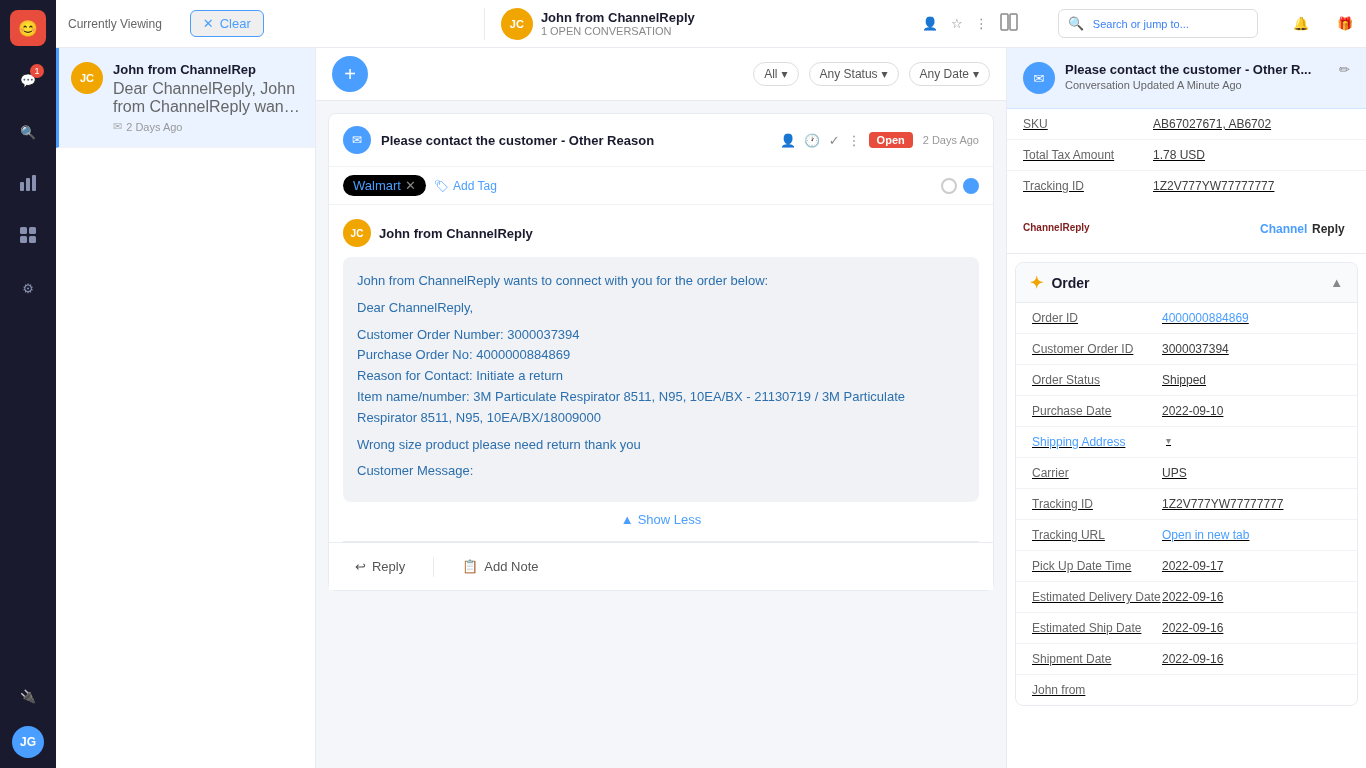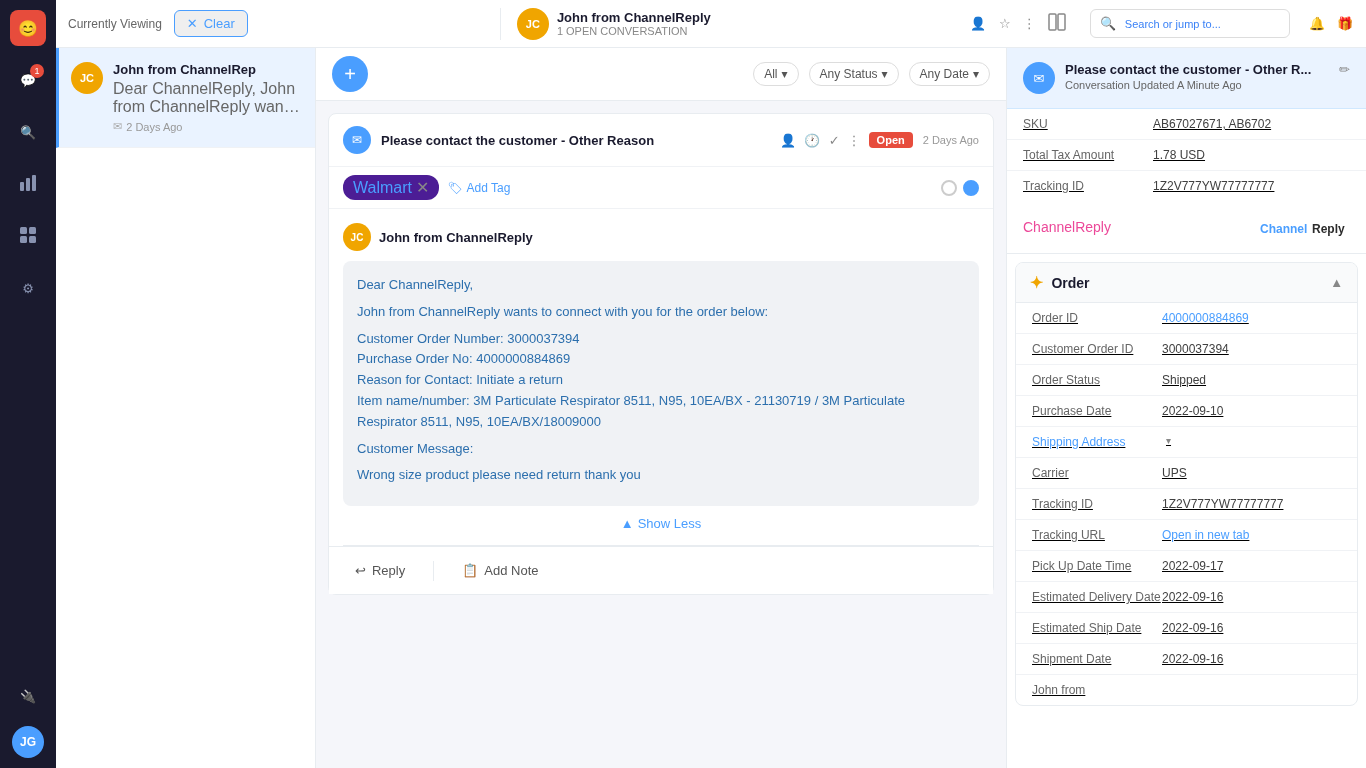--- a/index.html
+++ b/index.html
@@ -8,21 +8,21 @@
     
     .sidebar { width: 56px; background: #1a1a2e; display: flex; flex-direction: column; align-items: center; padding: 10px 0; gap: 16px; flex-shrink: 0; }
     .sidebar-avatar { width: 36px; height: 36px; border-radius: 8px; background: #e74c3c; display: flex; align-items: center; justify-content: center; color: white; font-size: 16px; font-weight: bold; }
     .sidebar-icon { width: 36px; height: 36px; display: flex; align-items: center; justify-content: center; color: #8892b0; cursor: pointer; border-radius: 8px; position: relative; }
     .sidebar-icon.active { color: #4a9eff; }
     .sidebar-badge { position: absolute; top: 2px; right: 2px; background: #e74c3c; color: white; border-radius: 50%; width: 14px; height: 14px; font-size: 9px; display: flex; align-items: center; justify-content: center; }
     .sidebar-bottom { margin-top: auto; display: flex; flex-direction: column; align-items: center; gap: 12px; }
     .sidebar-user-avatar { width: 32px; height: 32px; border-radius: 50%; background: #4a9eff; display: flex; align-items: center; justify-content: center; color: white; font-size: 12px; font-weight: bold; }
 
     
-    .topbar { position: absolute; top: 0; left: 56px; right: 0; height: 48px; background: white; border-bottom: 1px solid #e8ecf0; display: flex; align-items: center; padding: 0 12px; gap: 12px; z-index: 10; }
+    .topbar { position: absolute; top: 0; left: 56px; right: 0; height: 48px; background: white; border-bottom: 1px solid #e8ecf0; display: flex; align-items: center; padding: 0 12px; gap: 28px; z-index: 10; }
     .topbar-label { font-size: 12px; color: #666; }
     .topbar-clear-btn { display: flex; align-items: center; gap: 6px; border: 1.5px solid #4a9eff; border-radius: 6px; padding: 5px 12px; color: #4a9eff; cursor: pointer; font-size: 13px; font-weight: 500; }
 
     
     .main-layout { position: absolute; top: 48px; left: 56px; right: 0; bottom: 0; display: flex; }
 
     
     .conv-list { width: 260px; background: white; border-right: 1px solid #e8ecf0; display: flex; flex-direction: column; flex-shrink: 0; overflow-y: auto; }
     .conv-item { padding: 14px 12px; border-bottom: 1px solid #f0f2f5; cursor: pointer; display: flex; gap: 10px; align-items: flex-start; }
     .conv-item.active { background: #eaf3ff; border-left: 3px solid #4a9eff; }
@@ -41,21 +41,21 @@
 
     
     .thread-container { flex: 1; overflow-y: auto; padding: 12px; }
     .thread-card { background: white; border-radius: 8px; border: 1px solid #e8ecf0; margin-bottom: 8px; }
     .thread-card-header { padding: 12px 14px; display: flex; align-items: center; gap: 10px; border-bottom: 1px solid #f0f2f5; }
     .thread-card-title { flex: 1; font-size: 13px; font-weight: 700; color: #1a1a2e; }
     .thread-card-icons { display: flex; align-items: center; gap: 8px; color: #888; }
     .open-badge { background: #e74c3c; color: white; border-radius: 4px; padding: 2px 8px; font-size: 11px; font-weight: 600; }
     .thread-card-time { font-size: 11px; color: #999; text-align: right; }
     .thread-tags { padding: 8px 14px; display: flex; align-items: center; gap: 8px; border-bottom: 1px solid #f0f2f5; }
-    .tag { background: #4c1d95; color: #4a9eff; border-radius: 12px; padding: 3px 10px; font-size: 16px; display: flex; align-items: center; gap: 4px; }
+    .tag { background: #000000; color: #4a9eff; border-radius: 12px; padding: 3px 10px; font-size: 13px; display: flex; align-items: center; gap: 4px; }
     .tag-x { cursor: pointer; color: #888; }
     .add-tag-btn { color: #4a9eff; font-size: 12px; cursor: pointer; display: flex; align-items: center; gap: 4px; }
     .radio-group { margin-left: auto; display: flex; gap: 6px; }
     .radio-circle { width: 16px; height: 16px; border-radius: 50%; border: 2px solid #ccc; cursor: pointer; }
     .radio-circle.filled { background: #4a9eff; border-color: #4a9eff; }
 
     
     .message-area { padding: 14px; }
     .message-sender { display: flex; align-items: center; gap: 8px; margin-bottom: 10px; }
     .msg-avatar { width: 28px; height: 28px; border-radius: 50%; background: #f0a500; color: white; display: flex; align-items: center; justify-content: center; font-size: 10px; font-weight: bold; flex-shrink: 0; }
@@ -80,21 +80,21 @@
     .info-table { width: 100%; text-decoration: underline; }
     .info-row { display: flex; padding: 8px 16px; border-bottom: 1px solid #f0f2f5; }
     .info-row:last-child { border-bottom: none; }
     .info-label { width: 130px; font-size: 12px; color: #666; flex-shrink: 0; }
     .info-value { font-size: 12px; color: #404040; flex: 1; word-break: break-all; }
     .info-value.link { color: #4a9eff; cursor: pointer; }
     .info-value.truncated { overflow: hidden; text-overflow: ellipsis; white-space: nowrap; }
 
     
     .cr-section { padding: 12px 16px; border-bottom: 1px solid #e8ecf0; display: flex; align-items: center; justify-content: space-between; }
-    .cr-logo-text { font-size: 14px; font-weight: 400; color: #ec4899; }
+    .cr-logo-text { font-size: 10px; font-weight: 700; color: #7f1d1d; }
     .cr-logo { display: flex; align-items: center; gap: 4px; }
 
     
     .order-section { border: 1px solid #e8ecf0; margin: 8px; border-radius: 8px; overflow: hidden; }
     .order-header { padding: 10px 14px; background: #f9fafb; border-bottom: 1px solid #e8ecf0; display: flex; align-items: center; justify-content: space-between; cursor: pointer; }
     .order-header-left { display: flex; align-items: center; gap: 8px; font-size: 14px; font-weight: 600; color: #1a1a2e; }
     .order-star { color: #f0a500; font-size: 16px; }
     .collapse-icon { color: #888; cursor: pointer; }
 
     
@@ -255,28 +255,28 @@
             <div class="radio-circle filled"></div>
           </div>
         </div>
 
         <div class="message-area">
           <div class="message-sender">
             <div class="msg-avatar">JC</div>
             <div class="msg-sender-name">John from ChannelReply</div>
           </div>
           <div class="message-bubble">
+            <p>John from ChannelReply wants to connect with you for the order below:</p>
             <p>Dear ChannelReply,</p>
-            <p>John from ChannelReply wants to connect with you for the order below:</p>
             <p>Customer Order Number: 3000037394<br>
               Purchase Order No: 4000000884869<br>
               Reason for Contact: Initiate a return<br>
               Item name/number: 3M Particulate Respirator 8511, N95, 10EA/BX - 21130719 / 3M Particulate Respirator 8511, N95, 10EA/BX/18009000</p>
+            <p>Wrong size product please need return thank you</p>
             <p>Customer Message:</p>
-            <p>Wrong size product please need return thank you</p>
           </div>
           <div class="show-less-btn">
             <span>▲</span>
             <span>Show Less</span>
           </div>
         </div>
 
         <div style="height:1px;background:#e8ecf0;margin:0 14px;"></div>
 
         <div class="reply-bar">

